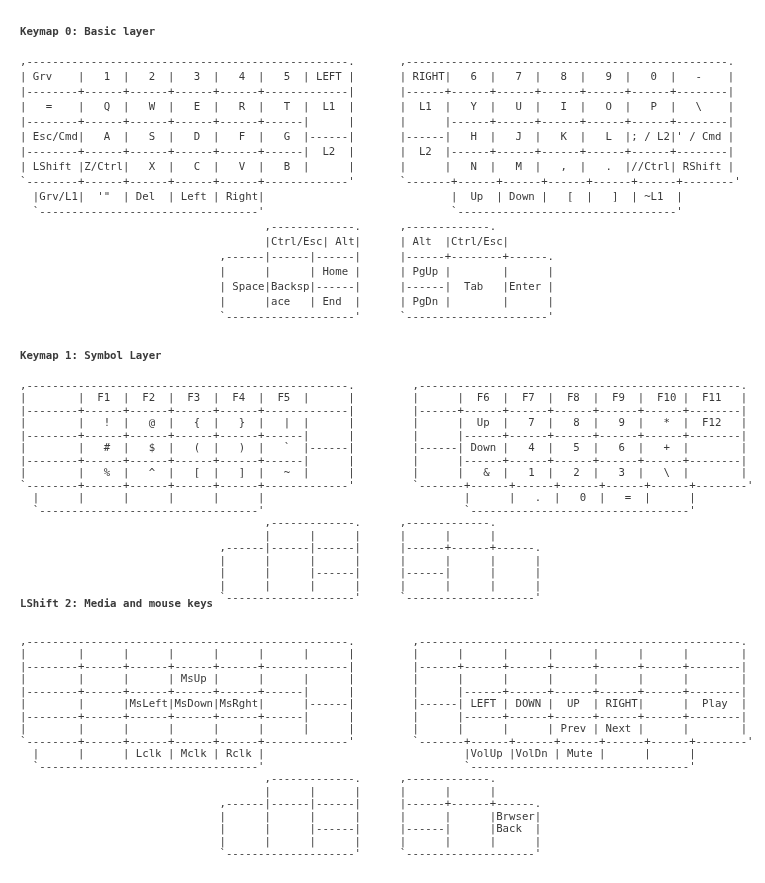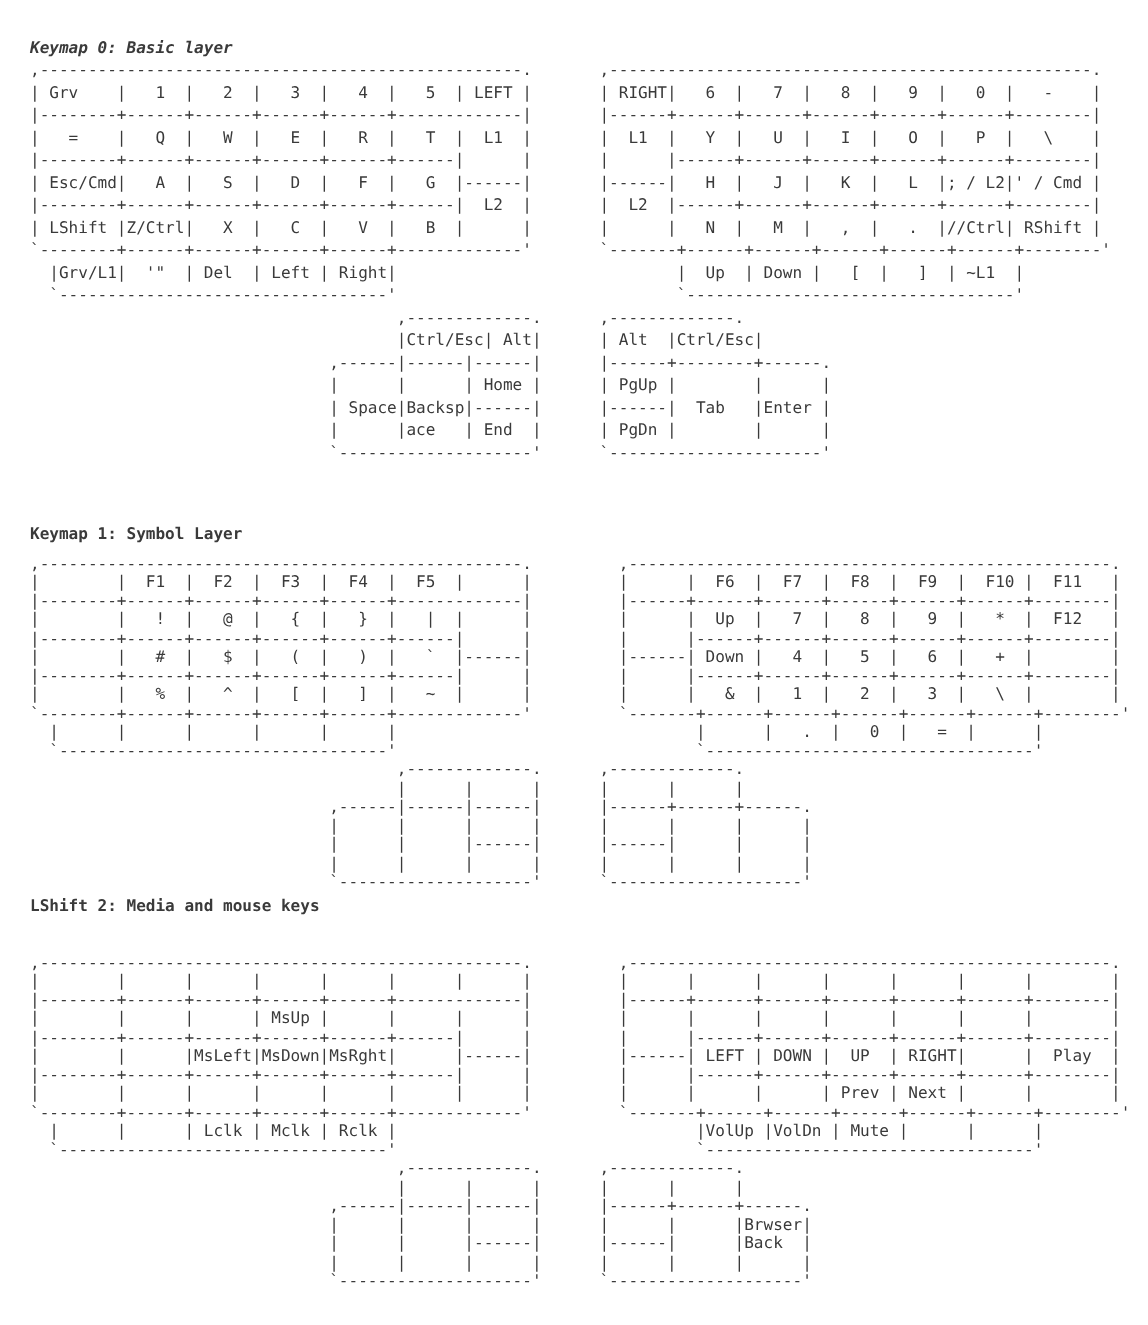--- a/index.html
+++ b/index.html
@@ -32,24 +32,24 @@
   }
   .km-art{
     margin:0;
     padding:0;
     font-family:"DejaVu Sans Mono","Liberation Mono",monospace;
     font-size:10.7px;
     white-space:pre;
   }
   
   #section-0{top:24px;}
-  #section-0 .km-title{line-height:15px;font-style:italic;}
+  #section-0 .km-title{line-height:15px;margin-bottom:15px;}
   #section-0 .km-art{line-height:15px;}
   #section-1{top:350px;}
-  #section-1 .km-title{line-height:12.5px;margin-bottom:7px;}
+  #section-1 .km-title{line-height:12.5px;margin-bottom:17px;}
   #section-1 .km-art{line-height:12.5px;}
   #section-2{top:598px;}
   #section-2 .km-title{line-height:12.5px;margin-bottom:25px;}
   #section-2 .km-art{line-height:12.5px;}
 </style>
 </head>
 <body>
 
 <div class="page">
 

